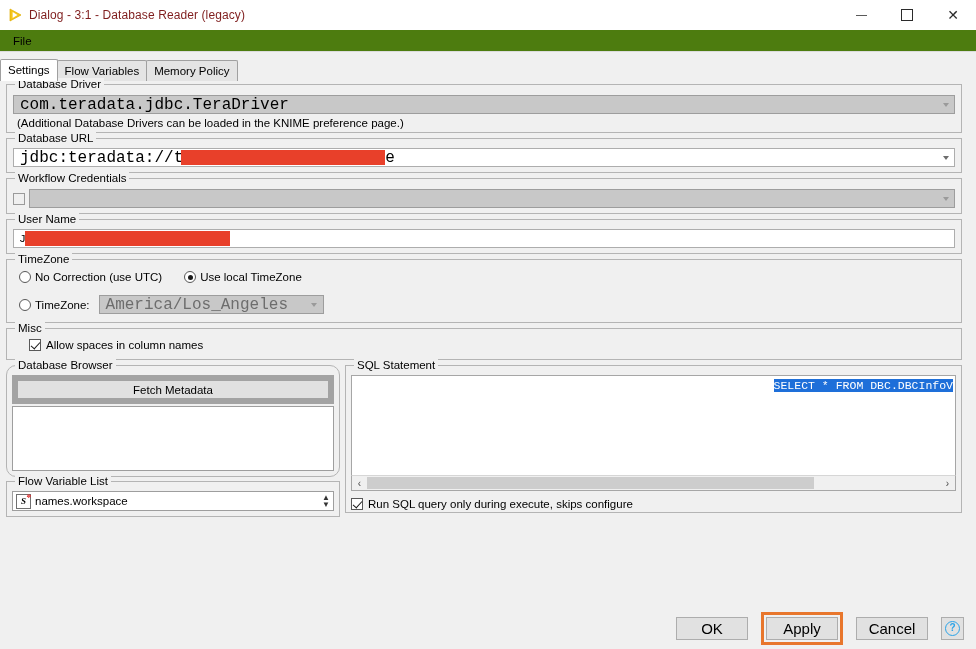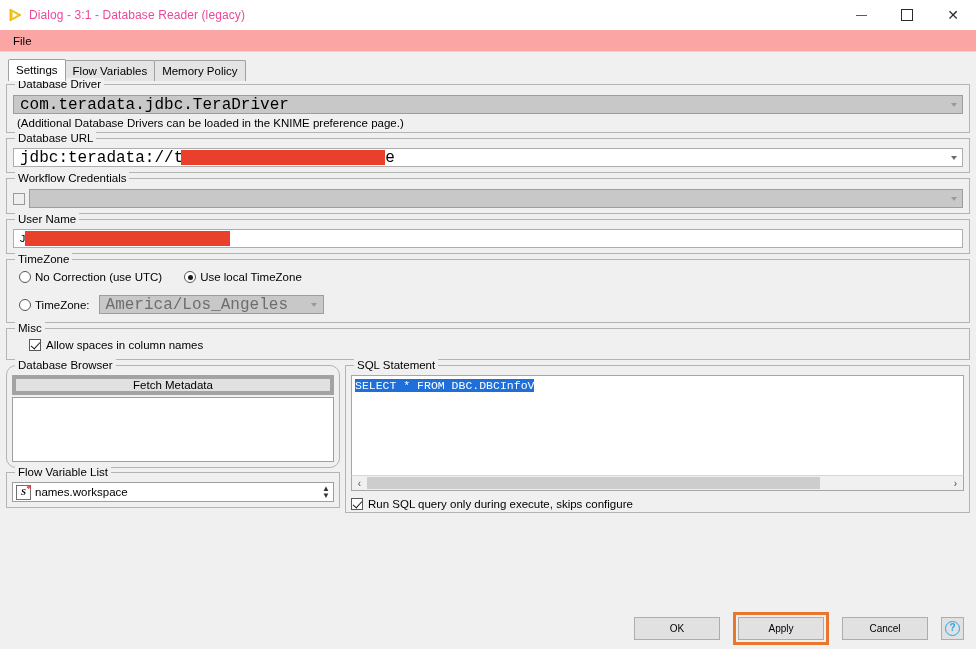--- a/index.html
+++ b/index.html
@@ -24,63 +24,62 @@
     position: relative;
   }
   .title-icon {
     width: 16px; height: 16px;
     margin-left: 7px; margin-right: 6px;
     flex: 0 0 auto;
     position: relative;
   }
   .title-text {
     font-size: 12px;
-    color: #ec4899;
+    color: #7f1d1d;
     letter-spacing: 0.1px;
   }
   .wincontrols {
     position: absolute;
     right: 0; top: 0;
     height: 30px;
     display: flex;
   }
   .winbtn {
     width: 46px; height: 30px;
     display: flex; align-items: center; justify-content: center;
     color: #2b2b2b;
   }
   .win-min { width: 11px; height: 1px; background: #5a5a5a; }
   .win-max { width: 10px; height: 10px; border: 1px solid #2b2b2b; }
   .win-close { font-size: 14px; line-height: 1; font-family: "Liberation Sans", sans-serif; }
 
   
   .menubar {
     height: 21px;
-    background: #fca5a5;
+    background: #4d7c0f;
     display: flex;
     align-items: center;
     padding-left: 8px;
     font-size: 11.5px;
   }
   .menuitem { padding: 2px 5px; }
 
   
   .dialog-body {
     background: #f0f0f0;
     height: 598px;
     position: relative;
     border-top: 1px solid #dcdcdc;
   }
 
   
   .tabstrip {
     display: flex;
     align-items: flex-end;
     height: 22px;
-    padding-left: 8px;
     padding-top: 7px;
     box-sizing: content-box;
   }
   .tab {
     border: 1px solid #a0a0a0;
     border-bottom: none;
     background: #e4e4e4;
     padding: 3px 7px 3px 7px;
     font-size: 11.5px;
     margin-right: -1px;
@@ -88,21 +87,21 @@
     border-radius: 2px 2px 0 0;
     line-height: 14px;
   }
   .tab.active {
     background: #ffffff;
     z-index: 3;
     padding-bottom: 4px;
   }
 
   .tabpanel {
-    margin: 0 6px 0 6px;
+    margin: 0 14px 0 6px;
     position: relative;
   }
 
   
   .group {
     border: 1px solid #b4b4b4;
     margin: 0 0 5px 0;
     position: relative;
     padding: 0;
     background: transparent;
@@ -220,26 +219,26 @@
   }
   .lbl { font-size: 11.5px; }
 
   
   .split {
     display: flex;
     gap: 0;
   }
   .leftpane { width: 334px; flex: 0 0 auto; }
   .vsep { width: 5px; flex: 0 0 auto; }
-  .rightpane { flex: 1 1 auto; }
+  .rightpane { flex: 1 1 auto; text-align: right; }
 
   .btnflat {
     background: #e1e1e1;
-    border: 4px solid #a3a3a3;
-    height: 20px;
+    border: 6px solid #a3a3a3;
+    height: 29px;
     display: flex; align-items: center; justify-content: center;
     font-size: 11.5px;
     box-sizing: border-box;
   }
   .listbox {
     background: #ffffff;
     border: 1px solid #9e9e9e;
     box-sizing: border-box;
   }
   .sqlarea {
@@ -316,25 +315,25 @@
     position: absolute;
     left: 0; right: 0; bottom: 0;
     height: 44px;
     display: flex;
     align-items: center;
     justify-content: flex-end;
     padding-right: 12px;
     gap: 13px;
   }
   .dbtn {
-    width: 86px; height: 23px;
+    width: 72px; height: 23px;
     background: #e1e1e1;
     border: 1px solid #adadad;
     display: flex; align-items: center; justify-content: center;
-    font-size: 10px;
+    font-size: 15px;
     box-sizing: border-box;
   }
   .highlight-box {
     border: 3px solid #e8762c;
     padding: 2px;
     display: inline-flex;
   }
   .helpbtn {
     width: 23px; height: 23px;
     background: #e1e1e1;

